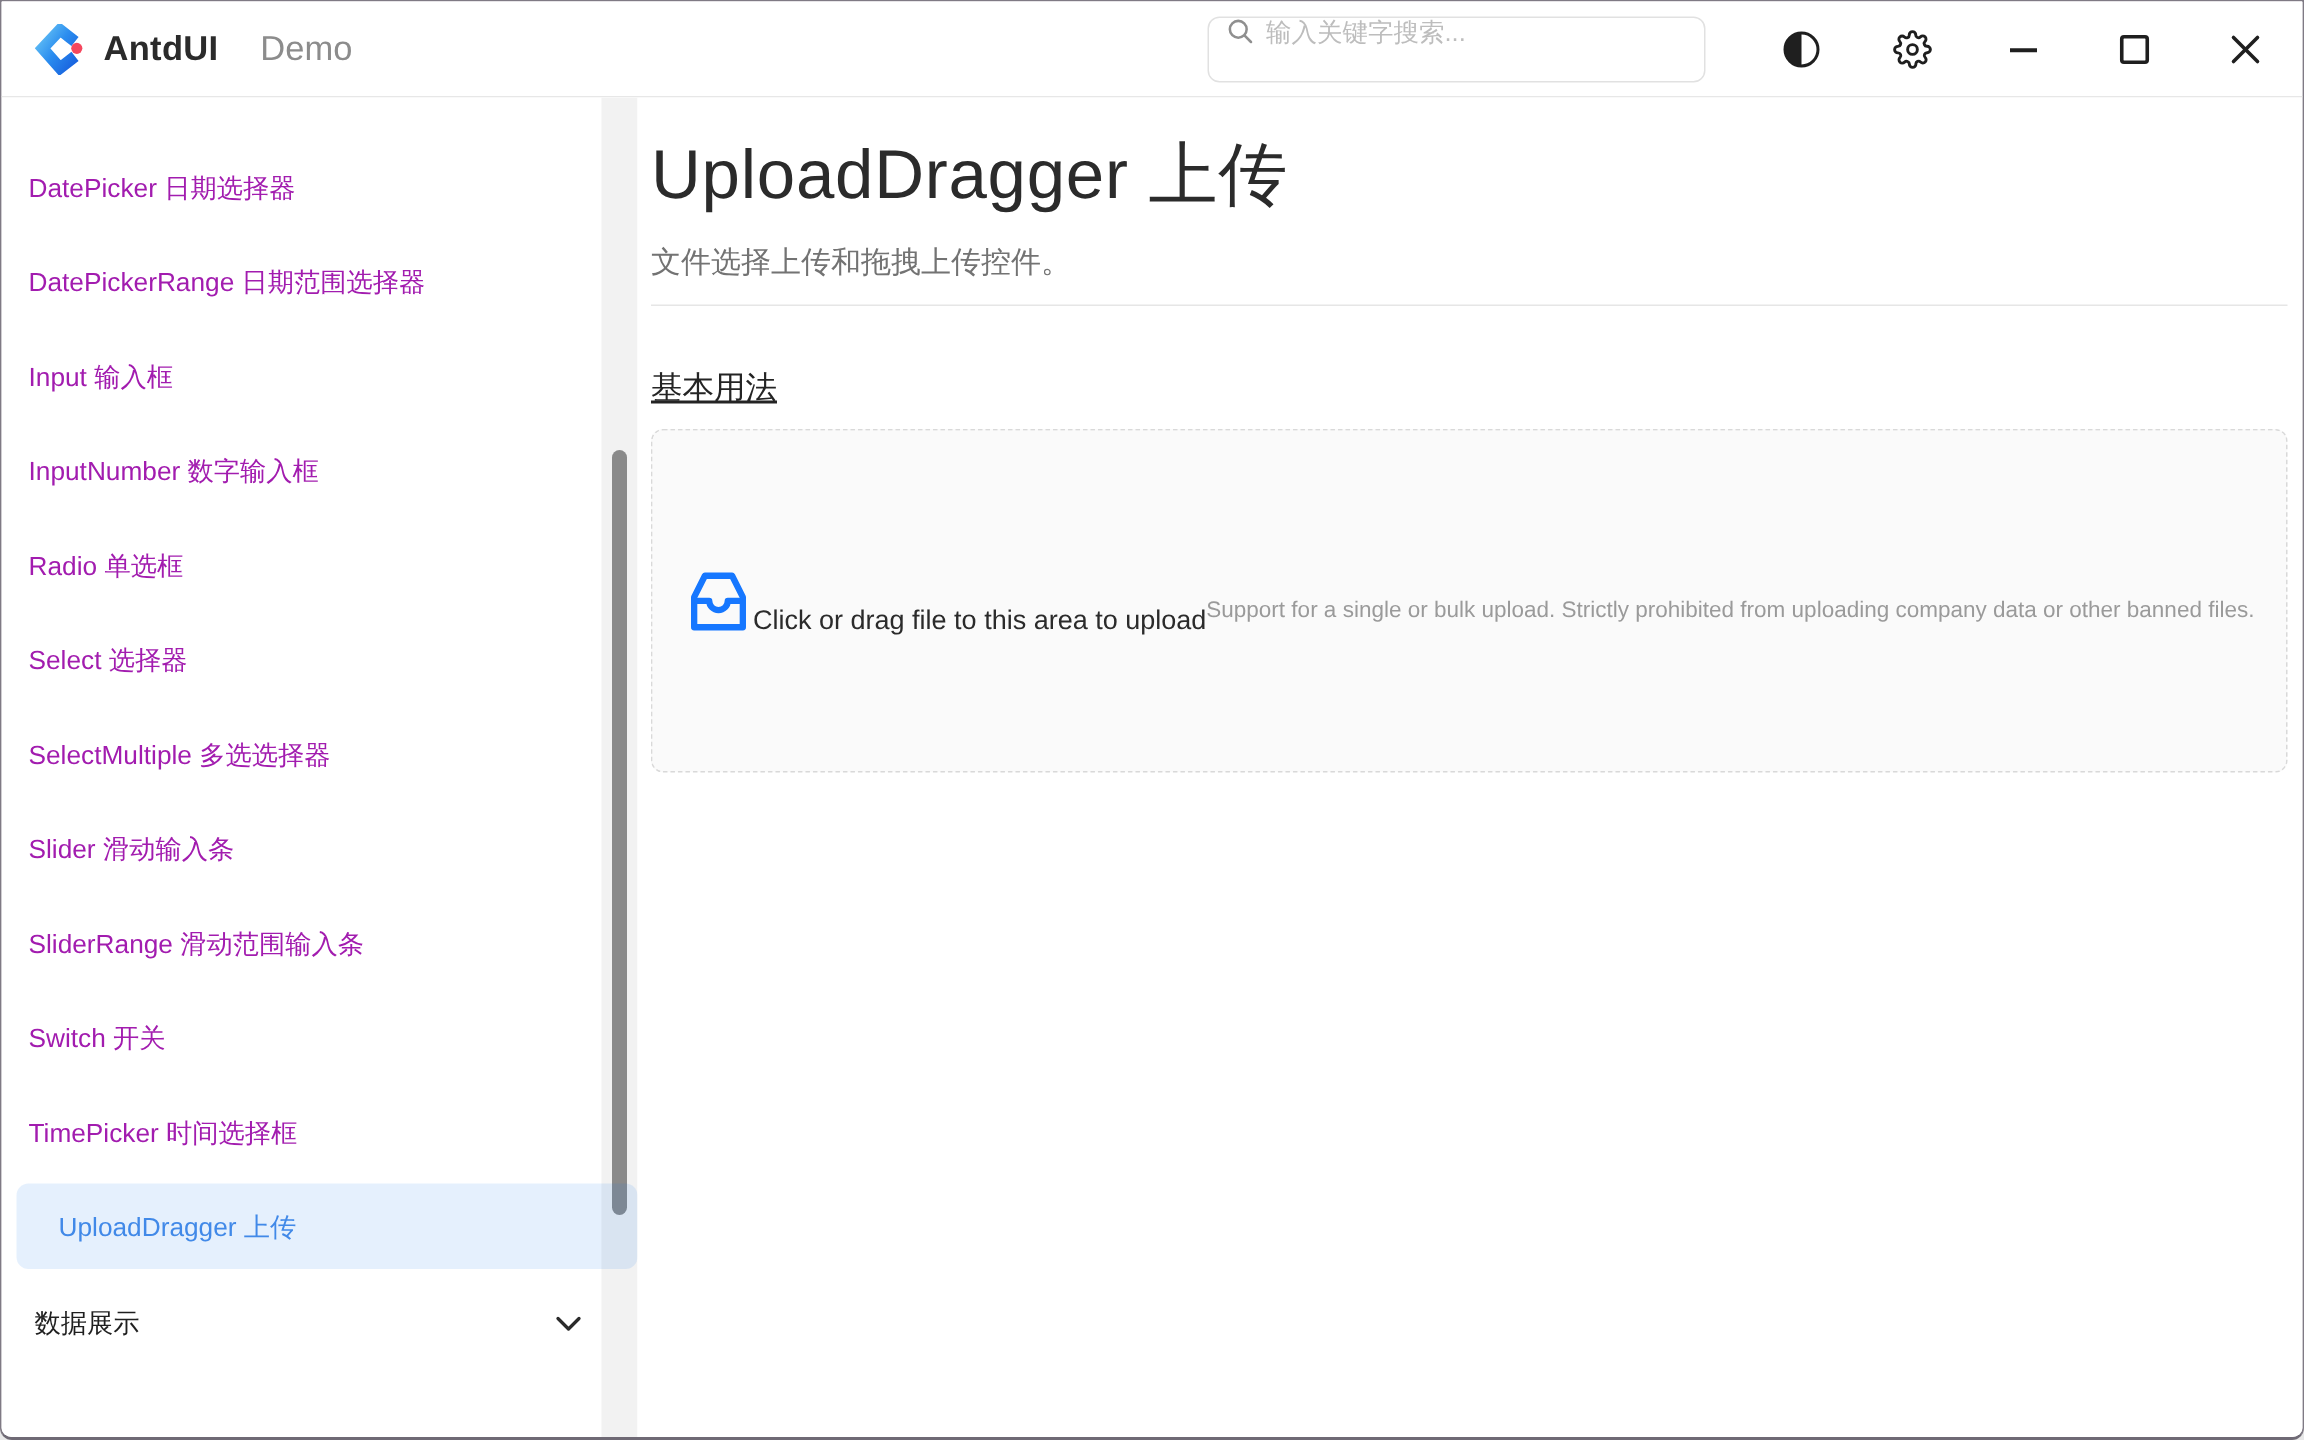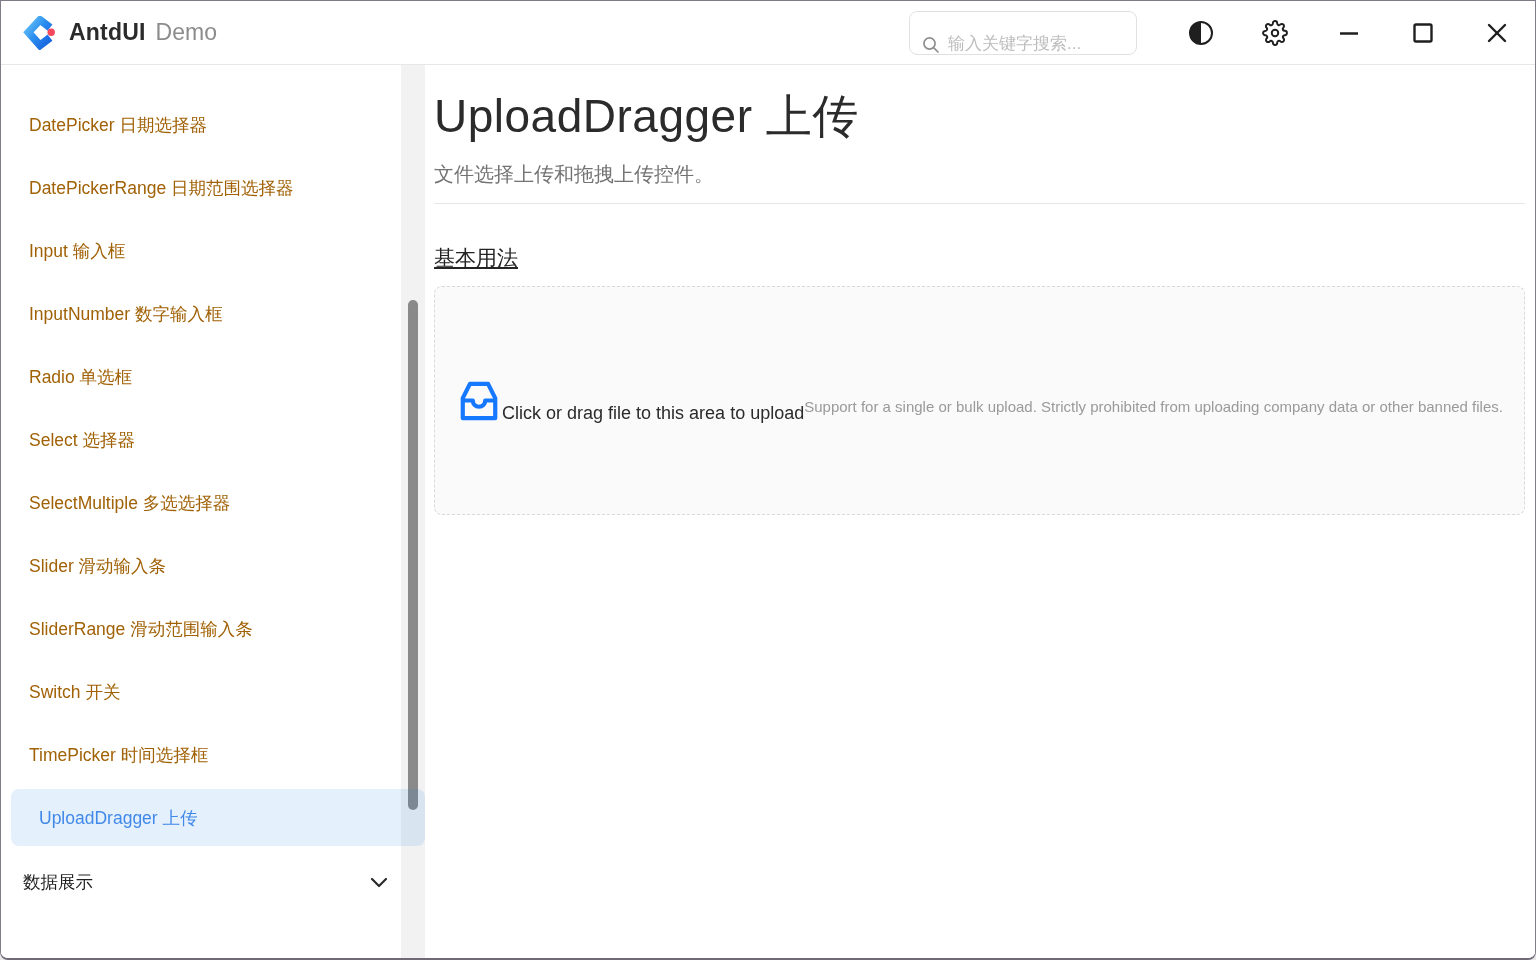--- a/index.html
+++ b/index.html
@@ -9,45 +9,45 @@
     border:1px solid #7f7a84; border-bottom:2px solid #6f6a75;
     border-radius:0 0 8px 8px; display:flex; flex-direction:column;
   }
 
   
   .titlebar {
     height:64px; flex:0 0 64px; display:flex; align-items:center;
     padding:0 14px 0 22px; border-bottom:1px solid #e7e7e7; background:#fff;
   }
   .logo { width:34px; height:34px; flex:0 0 34px; }
-  .app-title { margin-left:12px; font-size:23px; display:flex; gap:10px; white-space:nowrap;align-items:flex-end; }
+  .app-title { margin-left:12px; font-size:23px; display:flex; gap:28px; white-space:nowrap;align-items:flex-end; }
   .app-name { color:#2b2b2b; font-weight:600; letter-spacing:0.2px; }
   .app-sub  { color:#8c8c8c; font-weight:400; }
   .search-box {
-    margin-left:auto; width:228px; height:44px; border:1px solid #e1e1e1; border-radius:8px;
-    display:flex; align-items:flex-end; padding:0 12px; gap:8px; background:#fff;
+    margin-left:auto; width:332px; height:44px; border:1px solid #e1e1e1; border-radius:8px;
+    display:flex; align-items:flex-start; padding:0 12px; gap:8px; background:#fff;
   }
   .search-box svg { flex:0 0 18px; }
   .search-input { border:none; outline:none; flex:1; font-size:17px; color:#333; background:transparent; font-family:inherit; }
   .search-input::placeholder { color:#bdbdbd; }
   .tb-icons { display:flex; align-items:center; margin-left:14px; }
   .tb-btn { width:48px; height:48px; display:flex; align-items:center; justify-content:center; cursor:pointer; margin-left:26px; }
   .tb-btn svg { display:block; }
 
   
   .body-row { flex:1; display:flex; min-height:0; }
 
   
   .sidebar { width:424px; flex:0 0 424px; position:relative; background:#fff; overflow:hidden; }
   .scroll-track { position:absolute; top:0; right:0; width:24px; height:100%; background:#f2f2f2; }
   .scroll-thumb { position:absolute; top:235px; right:7px; width:10px; height:510px; background:#8a8a8a; border-radius:5px; }
   .nav-list { padding-top:28px; position:relative; }
   .nav-item {
-    height:63px; display:flex; align-items:center; padding-left:28px;
-    font-size:17.5px; color:#a16207; cursor:pointer; position:relative; z-index:1;
+    height:63px; display:flex; align-items:center; padding-left:18px;
+    font-size:17.5px; color:#a21caf; cursor:pointer; position:relative; z-index:1;
   }
   .nav-item.selected {
     margin-left:10px; padding-left:28px; border-radius:8px;
     background:rgba(30,120,235,0.115); color:#4189e8;
     height:57px; margin-top:3px; margin-bottom:3px;
   }
   .nav-group {
     height:63px; margin-top:4px; display:flex; align-items:center; justify-content:space-between;
     padding:0 34px 0 22px; font-size:17.5px; color:#1f1f1f; cursor:pointer;
   }

